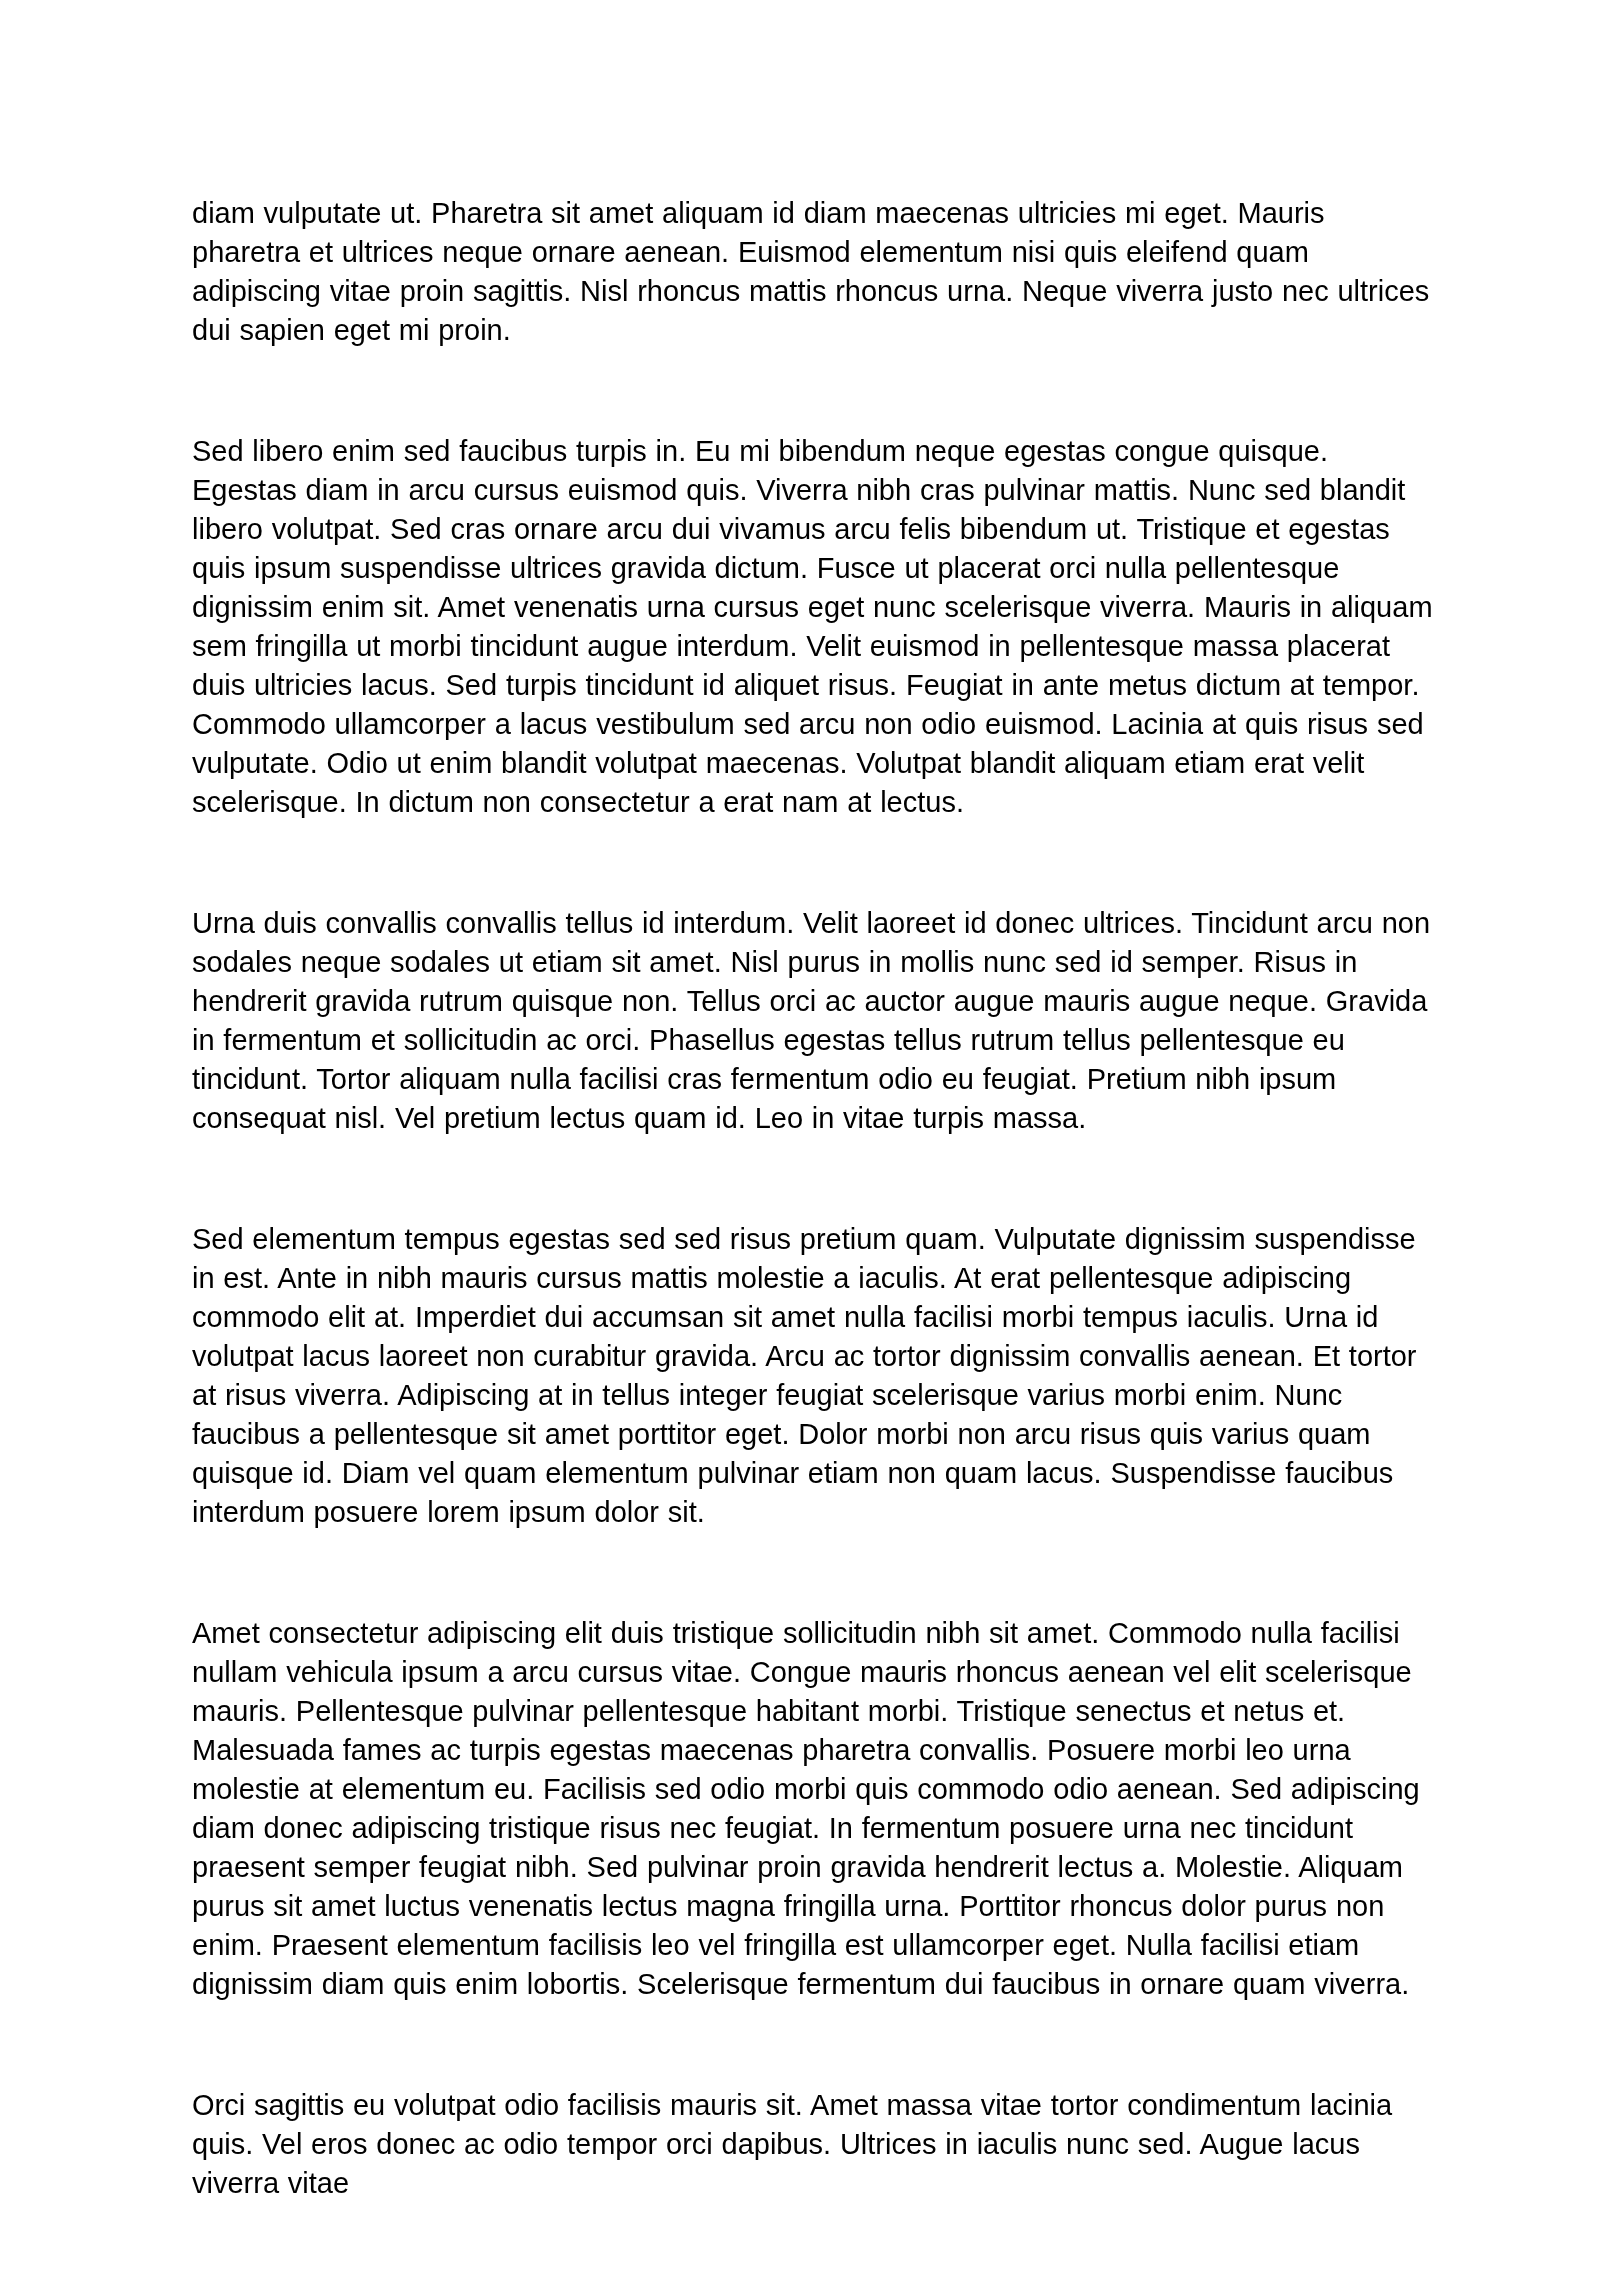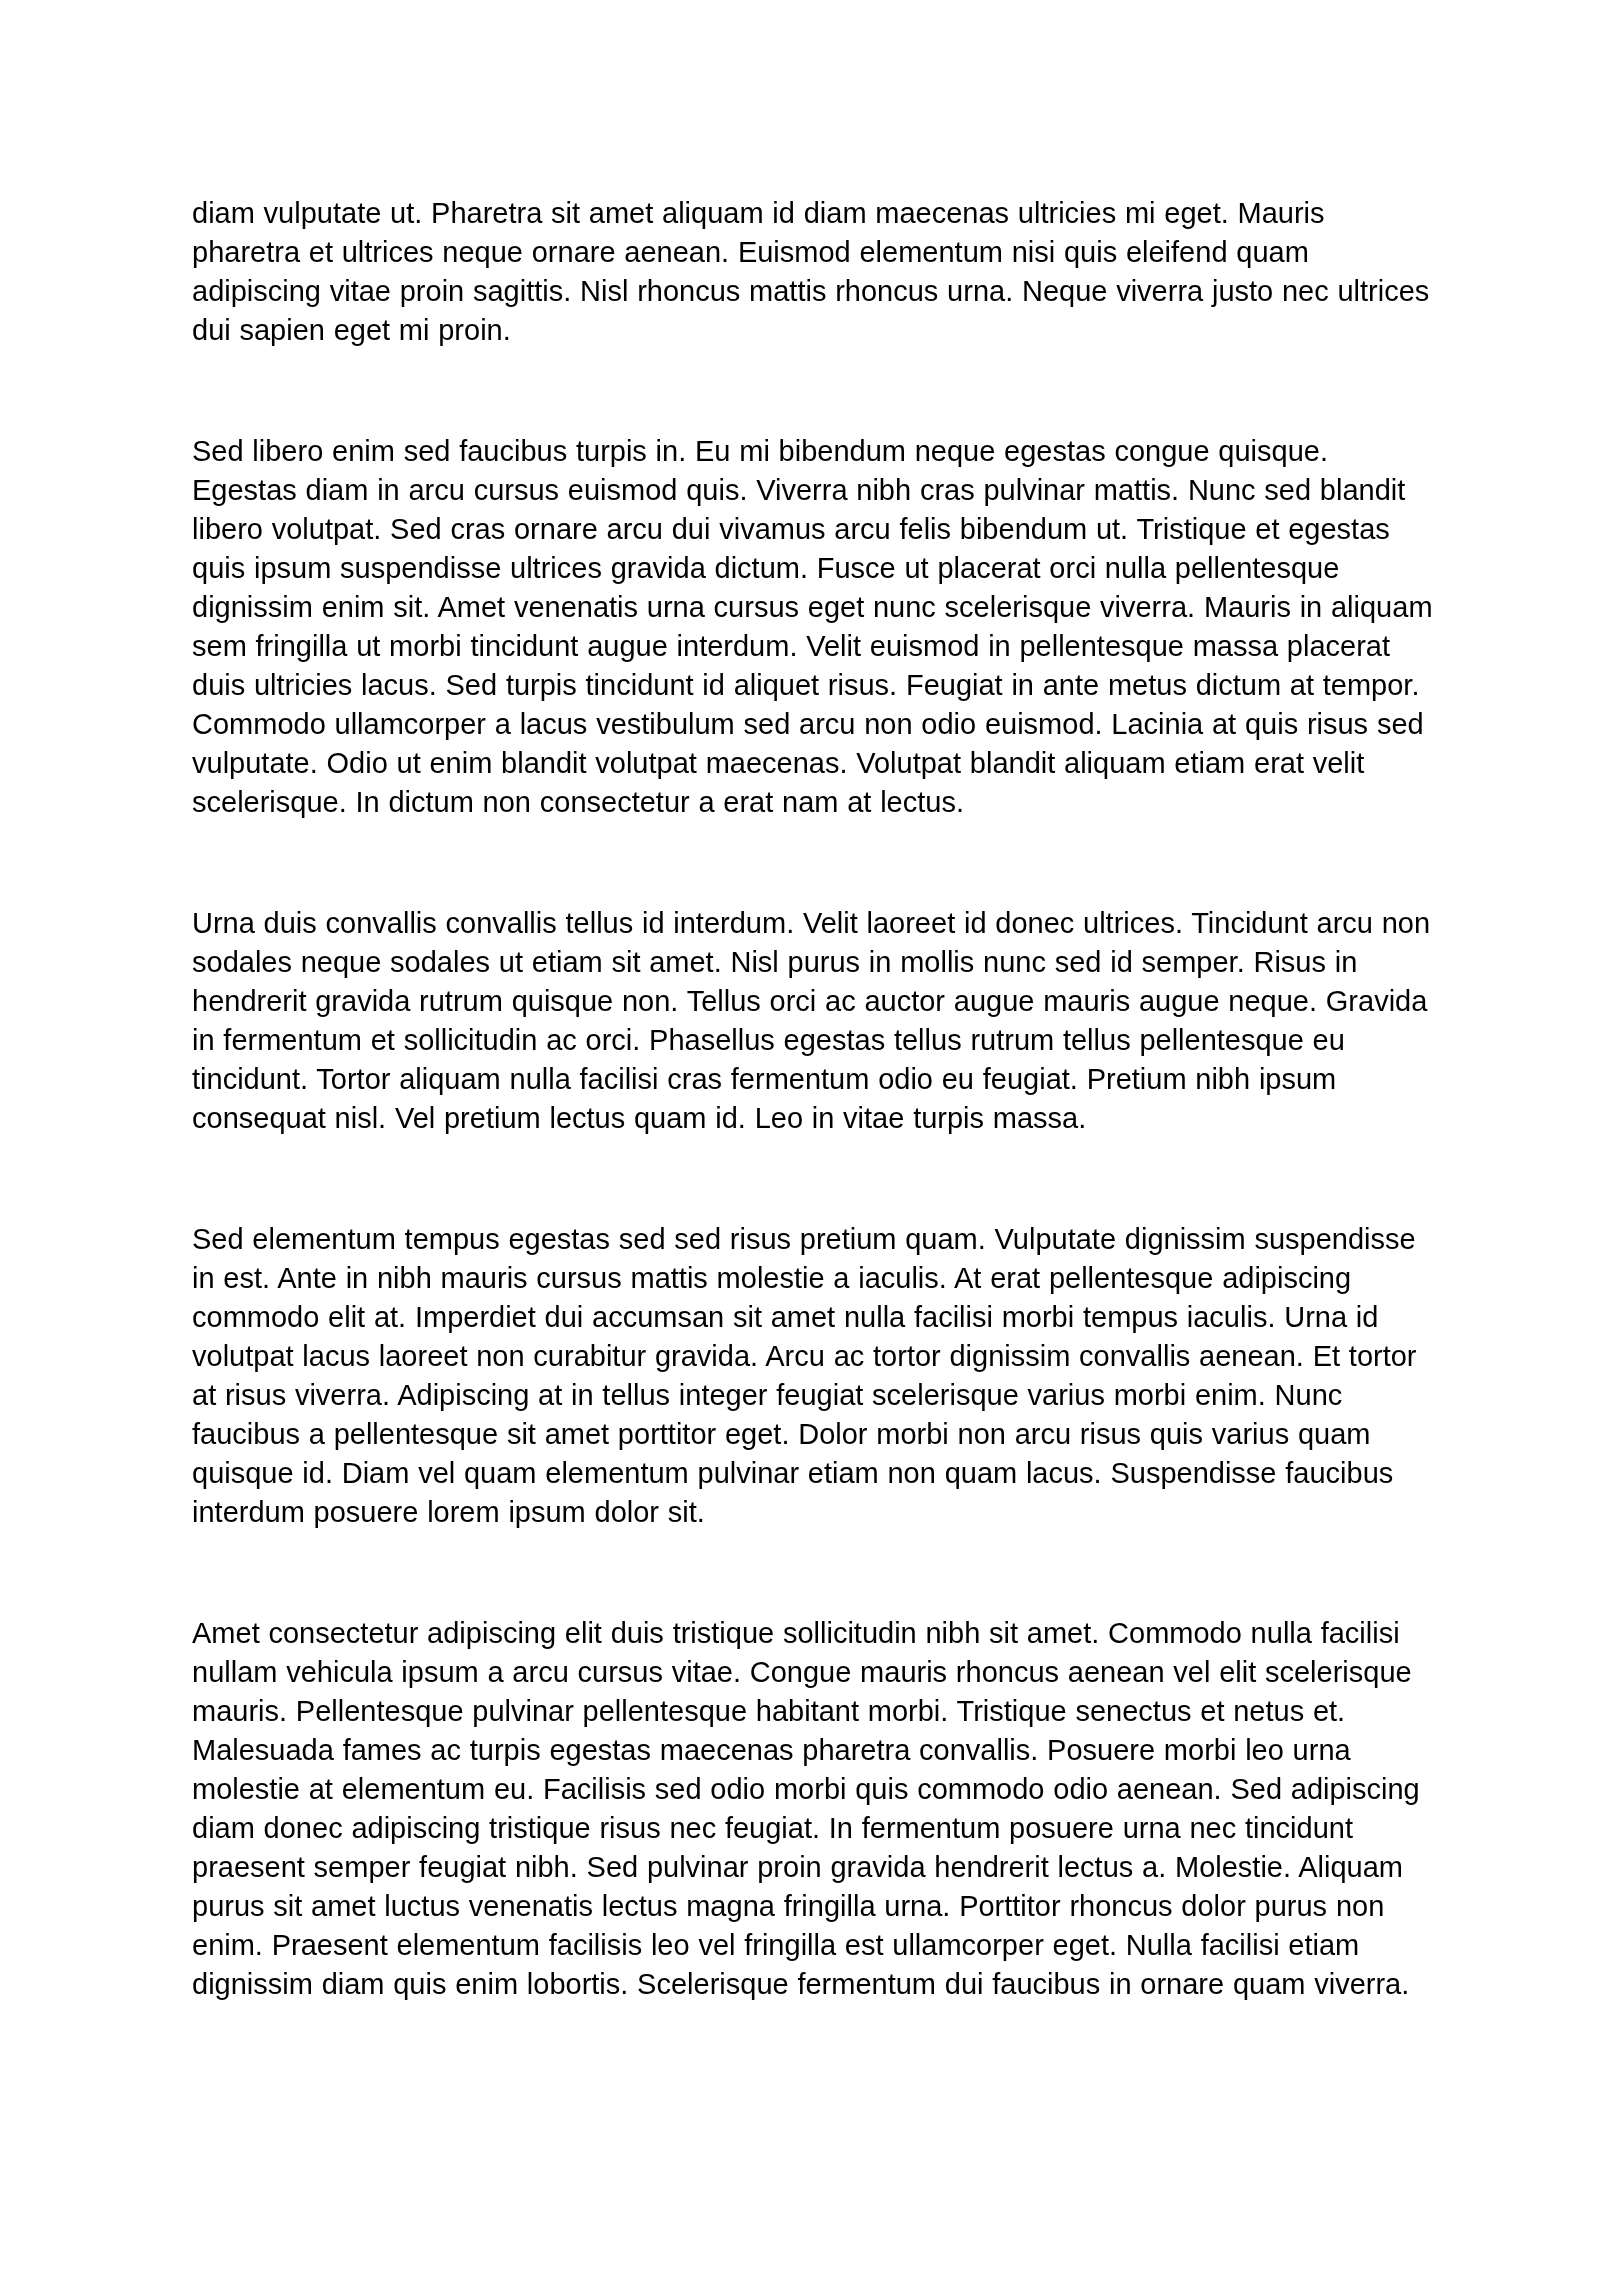--- a/index.html
+++ b/index.html
@@ -45,15 +45,16 @@
 </head>
 <body>
 
 <div class="page">
   <div class="content">
     <p class="para">diam vulputate ut. Pharetra sit amet aliquam id diam maecenas ultricies mi eget. Mauris pharetra et ultrices neque ornare aenean. Euismod elementum nisi quis eleifend quam adipiscing vitae proin sagittis. Nisl rhoncus mattis rhoncus urna. Neque viverra justo nec ultrices dui sapien eget mi proin.</p>
     <p class="para">Sed libero enim sed faucibus turpis in. Eu mi bibendum neque egestas congue quisque. Egestas diam in arcu cursus euismod quis. Viverra nibh cras pulvinar mattis. Nunc sed blandit libero volutpat. Sed cras ornare arcu dui vivamus arcu felis bibendum ut. Tristique et egestas quis ipsum suspendisse ultrices gravida dictum. Fusce ut placerat orci nulla pellentesque dignissim enim sit. Amet venenatis urna cursus eget nunc scelerisque viverra. Mauris in aliquam sem fringilla ut morbi tincidunt augue interdum. Velit euismod in pellentesque massa placerat duis ultricies lacus. Sed turpis tincidunt id aliquet risus. Feugiat in ante metus dictum at tempor. Commodo ullamcorper a lacus vestibulum sed arcu non odio euismod. Lacinia at quis risus sed vulputate. Odio ut enim blandit volutpat maecenas. Volutpat blandit aliquam etiam erat velit scelerisque. In dictum non consectetur a erat nam at lectus.</p>
     <p class="para">Urna duis convallis convallis tellus id interdum. Velit laoreet id donec ultrices. Tincidunt arcu non sodales neque sodales ut etiam sit amet. Nisl purus in mollis nunc sed id semper. Risus in hendrerit gravida rutrum quisque non. Tellus orci ac auctor augue mauris augue neque. Gravida in fermentum et sollicitudin ac orci. Phasellus egestas tellus rutrum tellus pellentesque eu tincidunt. Tortor aliquam nulla facilisi cras fermentum odio eu feugiat. Pretium nibh ipsum consequat nisl. Vel pretium lectus quam id. Leo in vitae turpis massa.</p>
     <p class="para">Sed elementum tempus egestas sed sed risus pretium quam. Vulputate dignissim suspendisse in est. Ante in nibh mauris cursus mattis molestie a iaculis. At erat pellentesque adipiscing commodo elit at. Imperdiet dui accumsan sit amet nulla facilisi morbi tempus iaculis. Urna id volutpat lacus laoreet non curabitur gravida. Arcu ac tortor dignissim convallis aenean. Et tortor at risus viverra. Adipiscing at in tellus integer feugiat scelerisque varius morbi enim. Nunc faucibus a pellentesque sit amet porttitor eget. Dolor morbi non arcu risus quis varius quam quisque id. Diam vel quam elementum pulvinar etiam non quam lacus. Suspendisse faucibus interdum posuere lorem ipsum dolor sit.</p>
     <p class="para">Amet consectetur adipiscing elit duis tristique sollicitudin nibh sit amet. Commodo nulla facilisi nullam vehicula ipsum a arcu cursus vitae. Congue mauris rhoncus aenean vel elit scelerisque mauris. Pellentesque pulvinar pellentesque habitant morbi. Tristique senectus et netus et. Malesuada fames ac turpis egestas maecenas pharetra convallis. Posuere morbi leo urna molestie at elementum eu. Facilisis sed odio morbi quis commodo odio aenean. Sed adipiscing diam donec adipiscing tristique risus nec feugiat. In fermentum posuere urna nec tincidunt praesent semper feugiat nibh. Sed pulvinar proin gravida hendrerit lectus a. Molestie. Aliquam purus sit amet luctus venenatis lectus magna fringilla urna. Porttitor rhoncus dolor purus non enim. Praesent elementum facilisis leo vel fringilla est ullamcorper eget. Nulla facilisi etiam dignissim diam quis enim lobortis. Scelerisque fermentum dui faucibus in ornare quam viverra.</p>
+    <p class="para">Orci sagittis eu volutpat odio facilisis mauris sit. Amet massa vitae tortor condimentum lacinia quis. Vel eros donec ac odio tempor orci dapibus. Ultrices in iaculis nunc sed. Augue lacus viverra vitae</p>
   </div>
 </div>
 
 
 </body></html>

